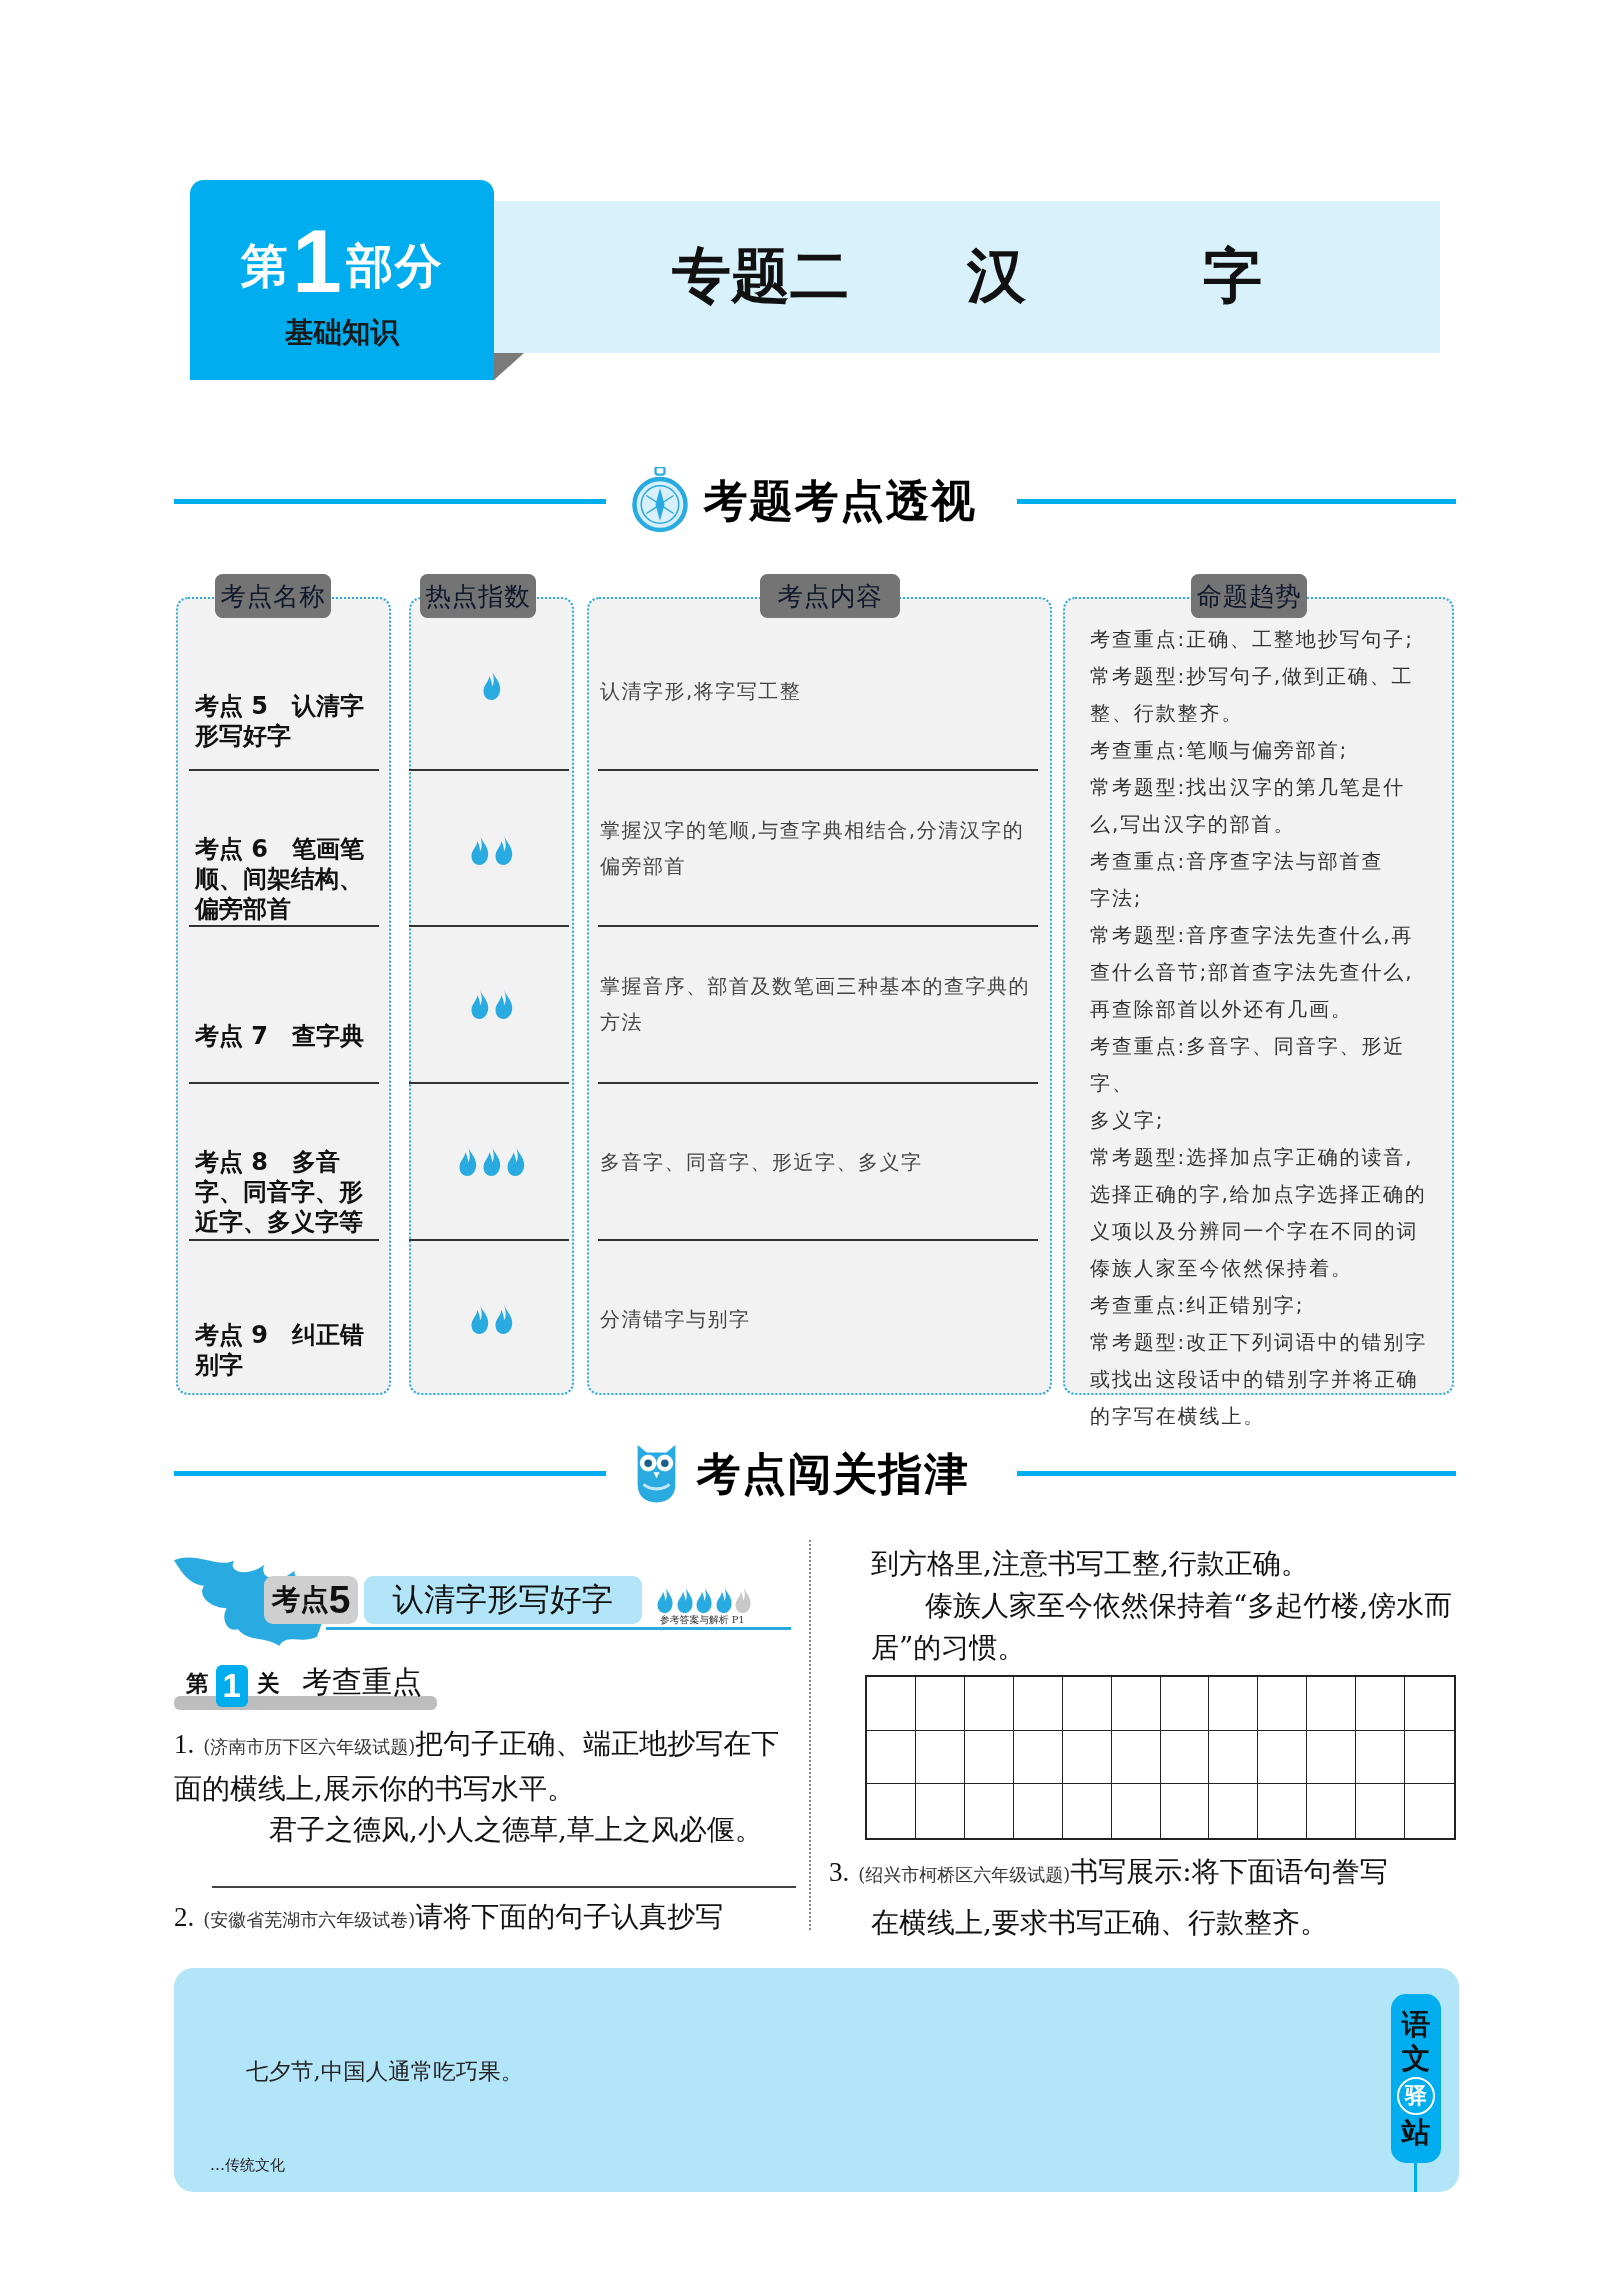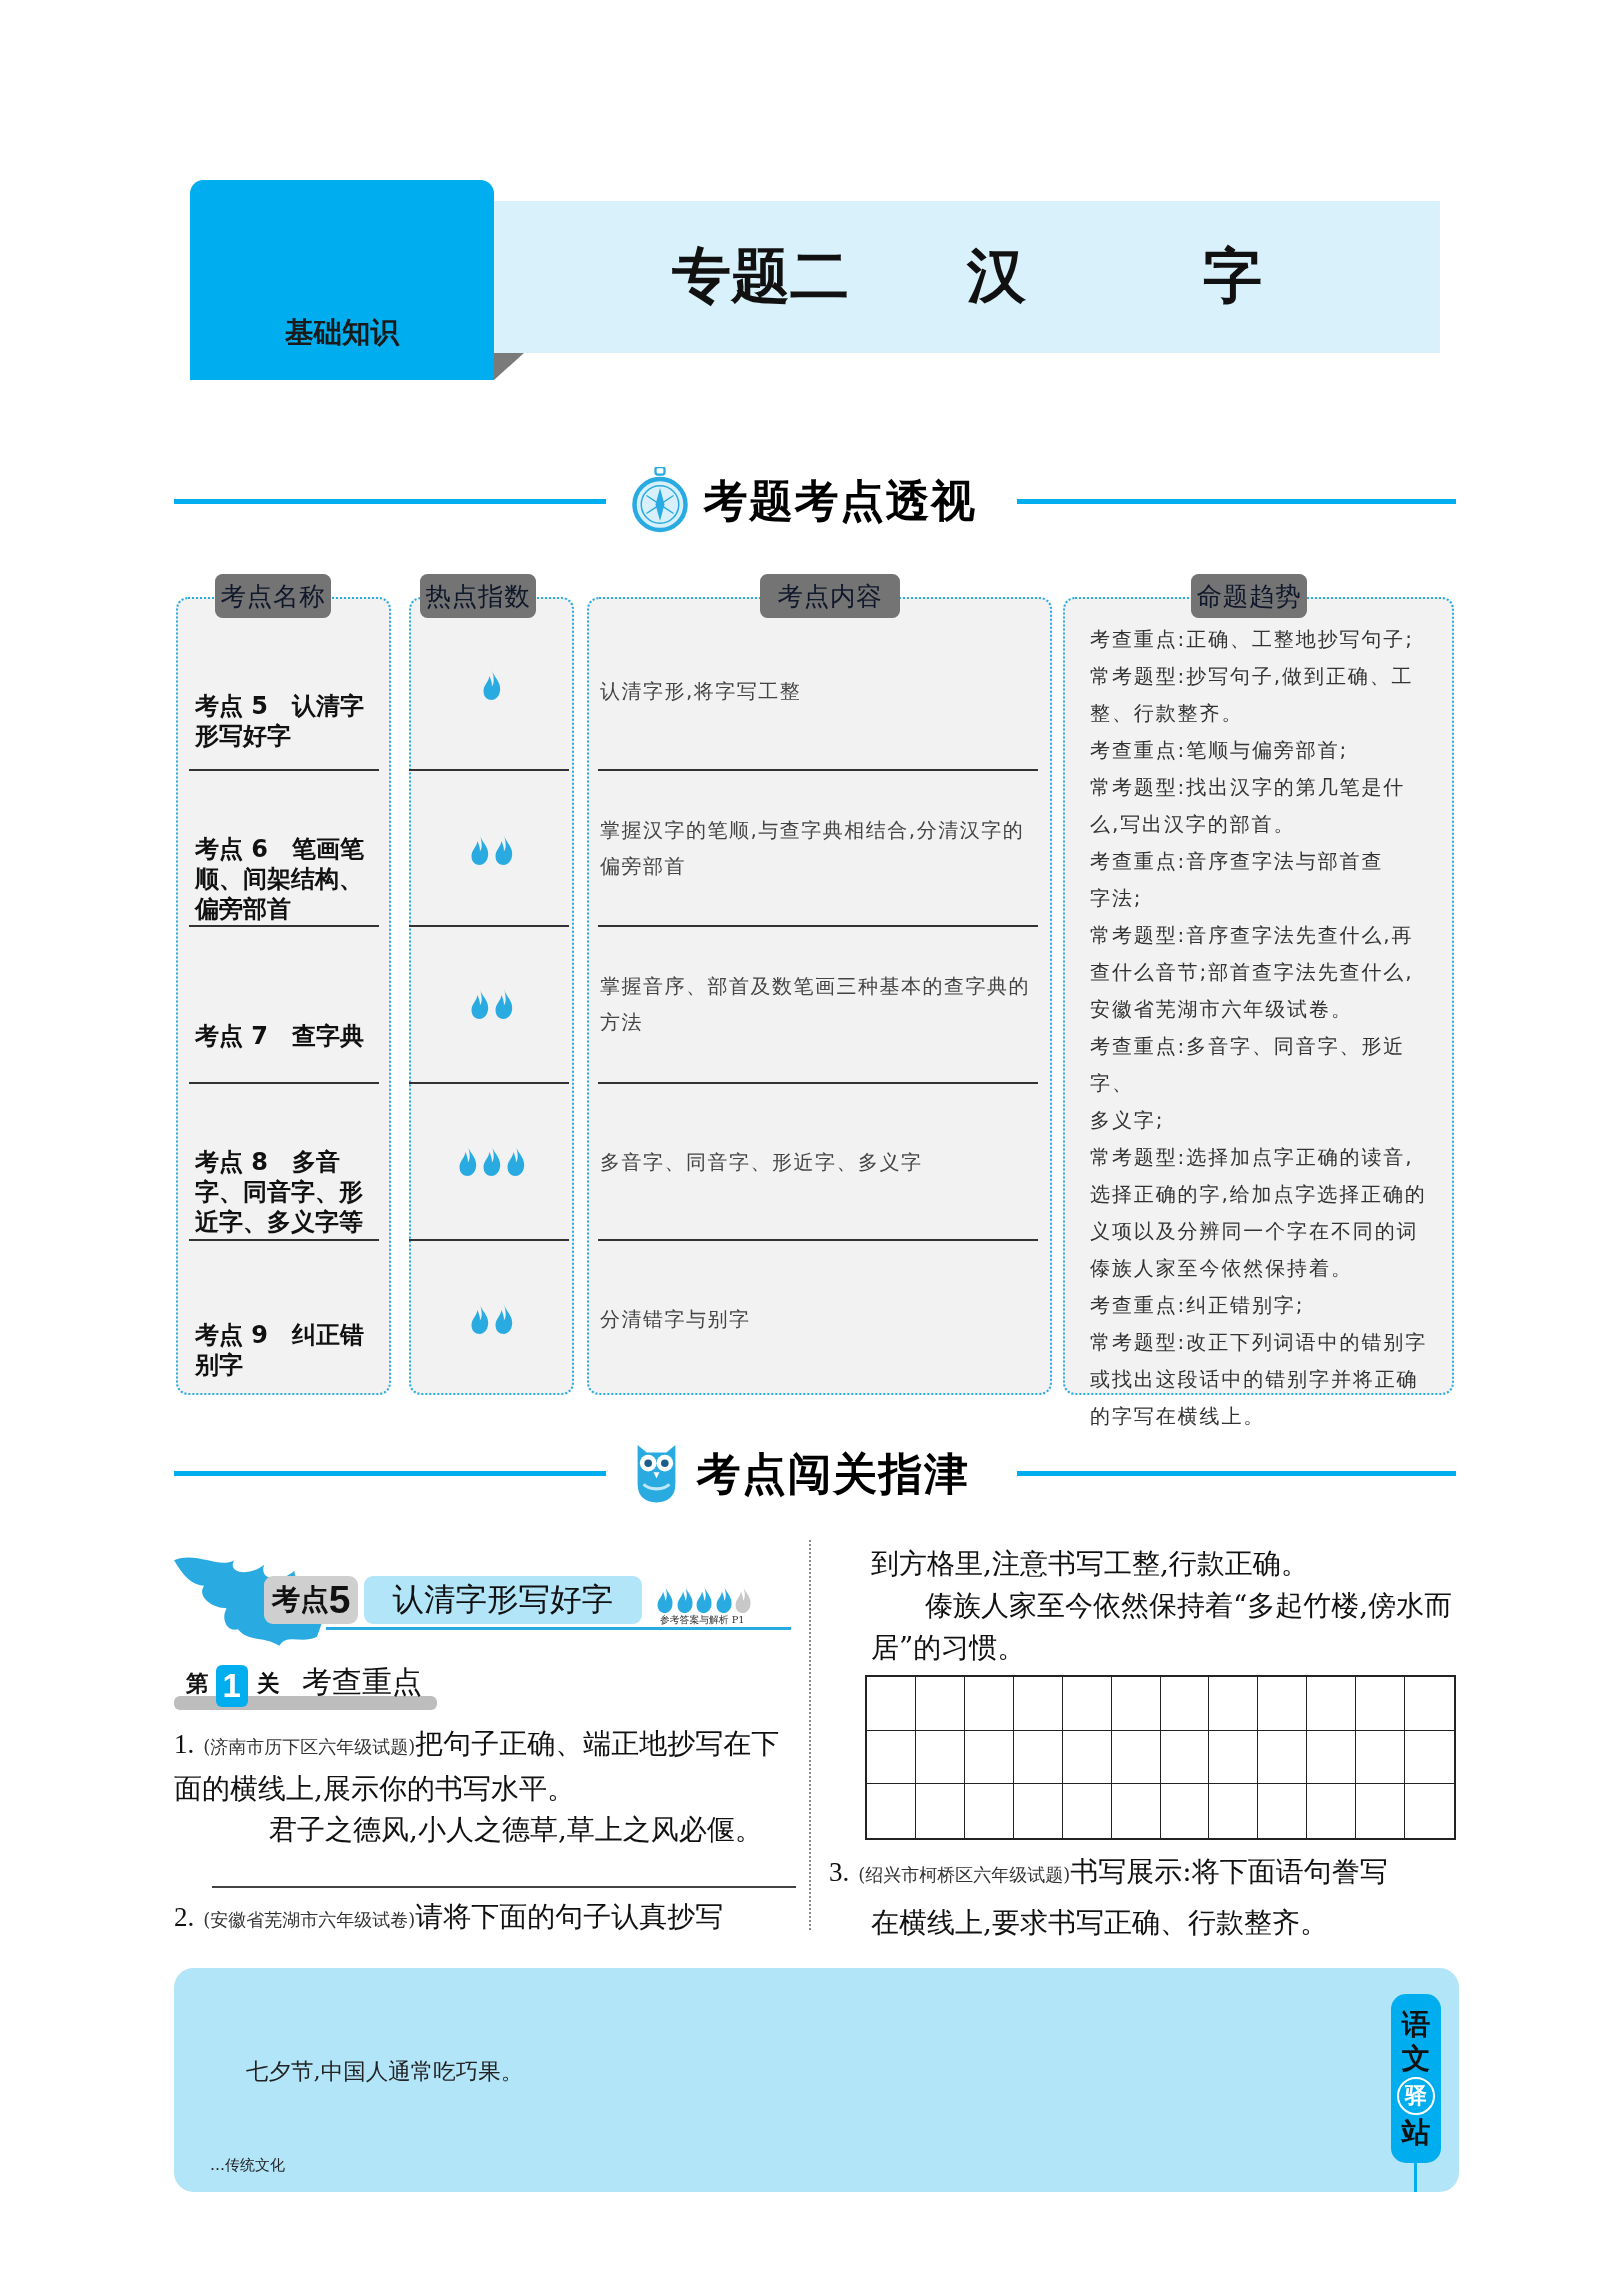--- a/index.html
+++ b/index.html
@@ -64,20 +64,23 @@
   <div class="topic-title">
     <span>专题二</span>
     <span>　　</span>
     <span>汉</span>
     <span>　　　</span>
     <span>字</span>
   </div>
 </div>
 <div class="abs part-shadow"></div>
 <div class="abs part-box">
+  <div class="part-title">
+    <span>第</span><span class="num">1</span><span>部分</span>
+  </div>
   <div class="part-sub">基础知识</div>
 </div>
 
 <div class="abs sec-line" style="left:174px; top:499px; width:432px;"></div>
 <div class="abs sec-line" style="left:1017px; top:499px; width:439px;"></div>
 <div class="abs sec-title" style="left:630px; top:467px; height:68px;">
   <span>
     <svg width="60" height="66" viewBox="0 0 80 88">
       <rect x="34" y="0" width="12" height="10" rx="3" fill="none" stroke="#29abe2" stroke-width="3"></rect>
       <circle cx="40" cy="50" r="34" fill="#d8f0fb" stroke="#29abe2" stroke-width="6"></circle>
@@ -171,21 +174,21 @@
   <div>考查重点:正确、工整地抄写句子;</div>
   <div>常考题型:抄写句子,做到正确、工</div>
   <div>整、行款整齐。</div>
   <div>考查重点:笔顺与偏旁部首;</div>
   <div>常考题型:找出汉字的第几笔是什</div>
   <div>么,写出汉字的部首。</div>
   <div>考查重点:音序查字法与部首查</div>
   <div>字法;</div>
   <div>常考题型:音序查字法先查什么,再</div>
   <div>查什么音节;部首查字法先查什么,</div>
-  <div>安徽省芜湖市六年级试卷。</div>
+  <div>再查除部首以外还有几画。</div>
   <div>考查重点:多音字、同音字、形近字、</div>
   <div>多义字;</div>
   <div>常考题型:选择加点字正确的读音,</div>
   <div>选择正确的字,给加点字选择正确的</div>
   <div>义项以及分辨同一个字在不同的词</div>
   <div>傣族人家至今依然保持着。</div>
   <div>考查重点:纠正错别字;</div>
   <div>常考题型:改正下列词语中的错别字</div>
   <div>或找出这段话中的错别字并将正确</div>
   <div>的字写在横线上。</div>

